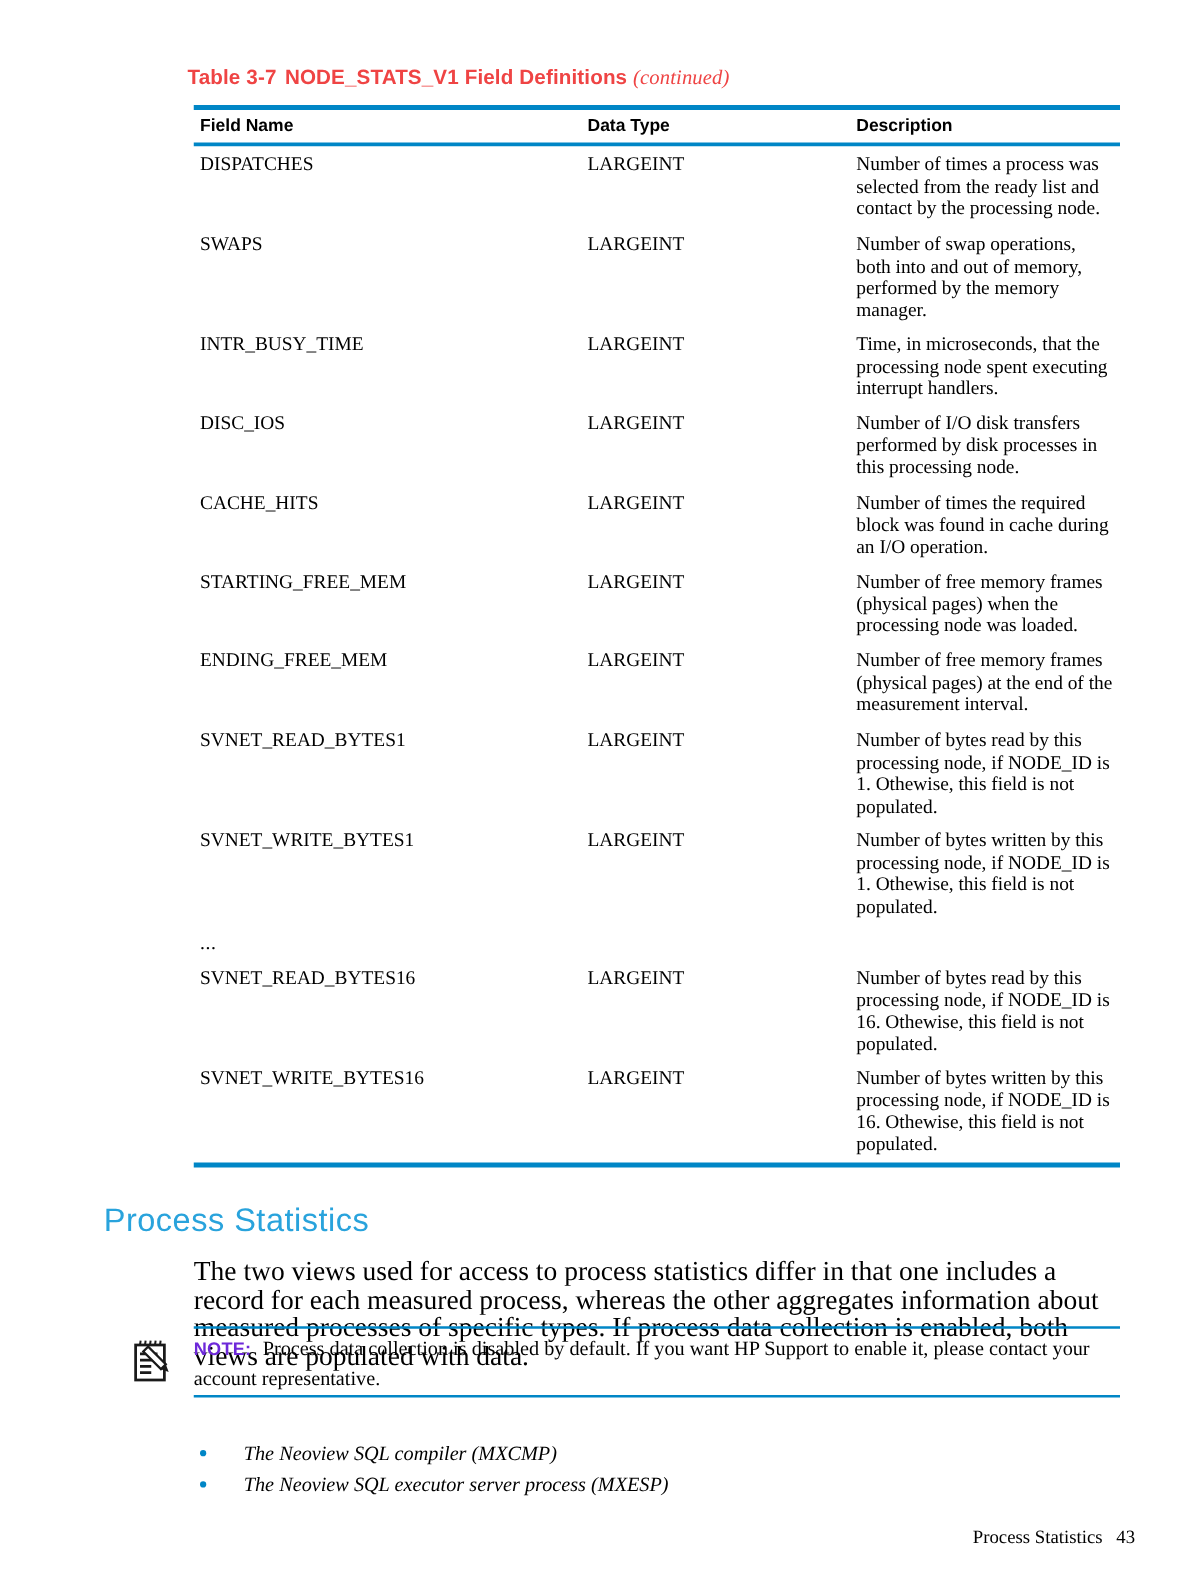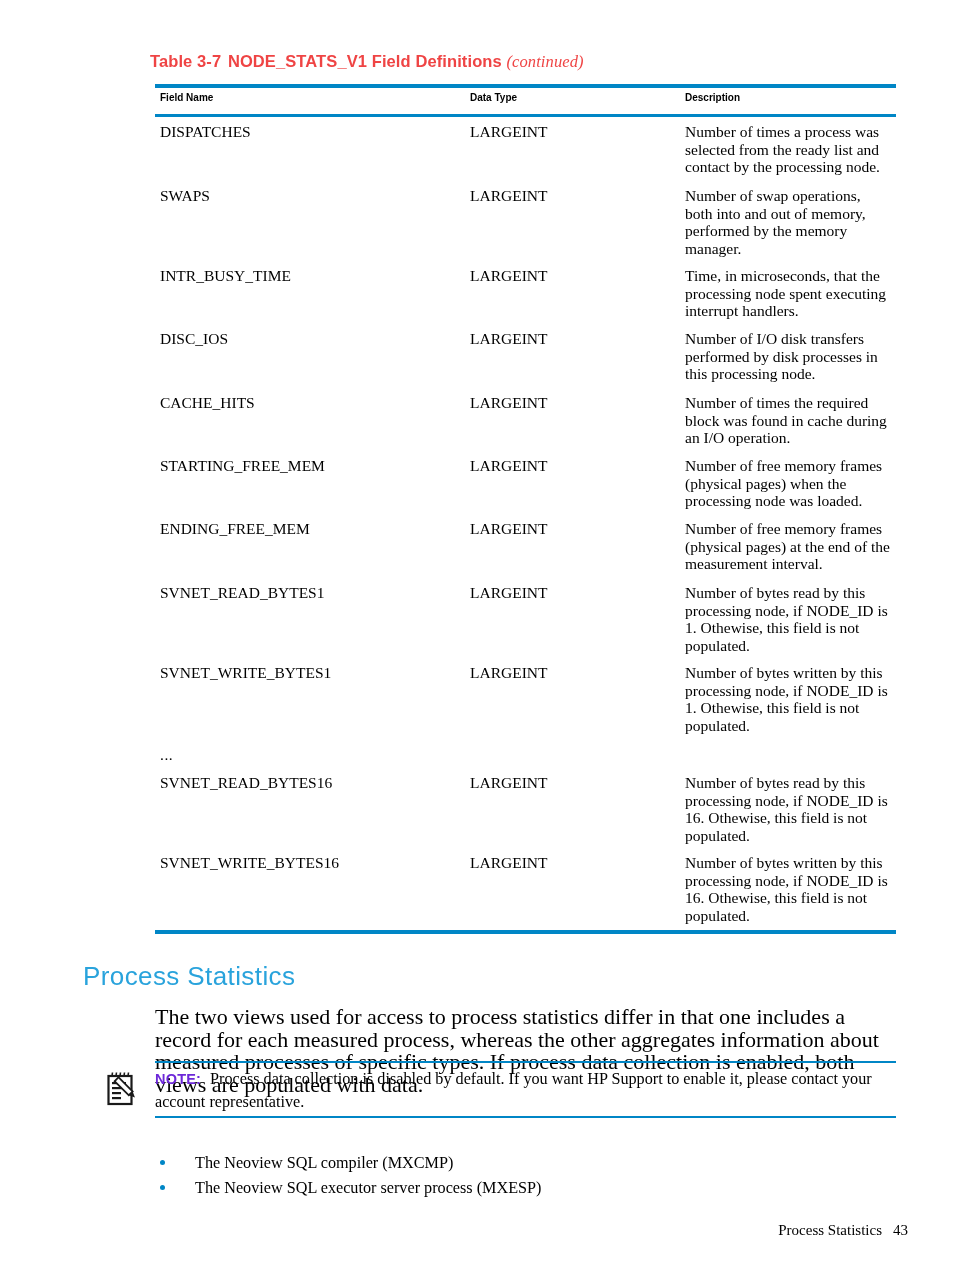--- a/index.html
+++ b/index.html
@@ -67,21 +67,21 @@
   .col-type  { position: absolute; left: 315px; width: 205px; }
   .col-desc  { position: absolute; left: 530px; width: 206px; }
 
   .thead-row {
     position: absolute;
     top: 0px;
     left: 0;
     width: 741px;
     height: 20px;
     font-family: "Liberation Sans", sans-serif;
-    font-size: 10px;
+    font-size: 14px;
     font-weight: bold;
   }
 
   .trow {
     position: absolute;
     left: 0;
     width: 741px;
     font-size: 15.5px;
     line-height: 17.6px;
   }
@@ -167,20 +167,21 @@
     left: 158px;
     top: 1152px;
     width: 740px;
   }
   .bullet-item {
     position: relative;
     height: 25px;
     font-size: 16.2px;
     line-height: 22px;
     padding-left: 37px;
+    font-style: italic;
   }
   .bullet-dot {
     position: absolute;
     left: 2px;
     top: 8px;
     width: 5px;
     height: 5px;
     border-radius: 50%;
     background: #0086c6;
   }

